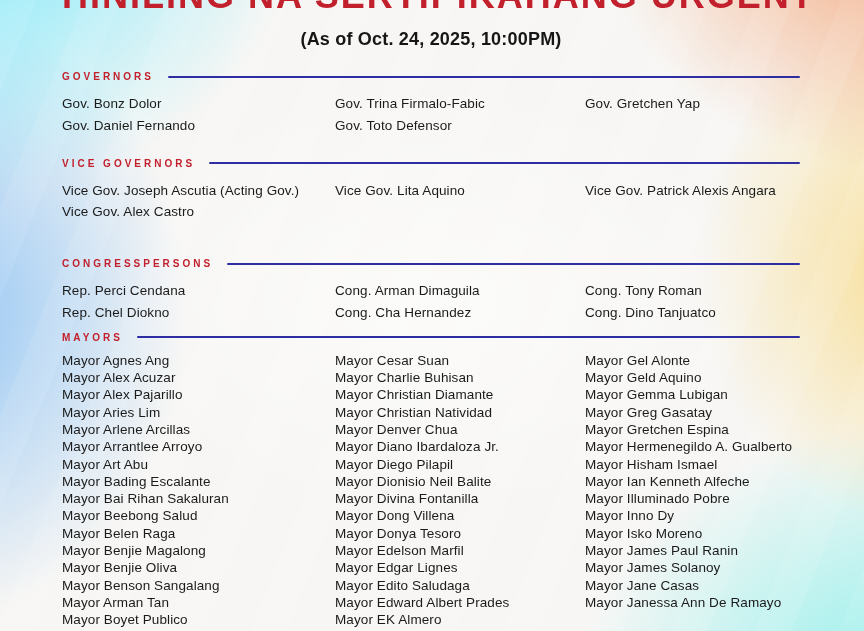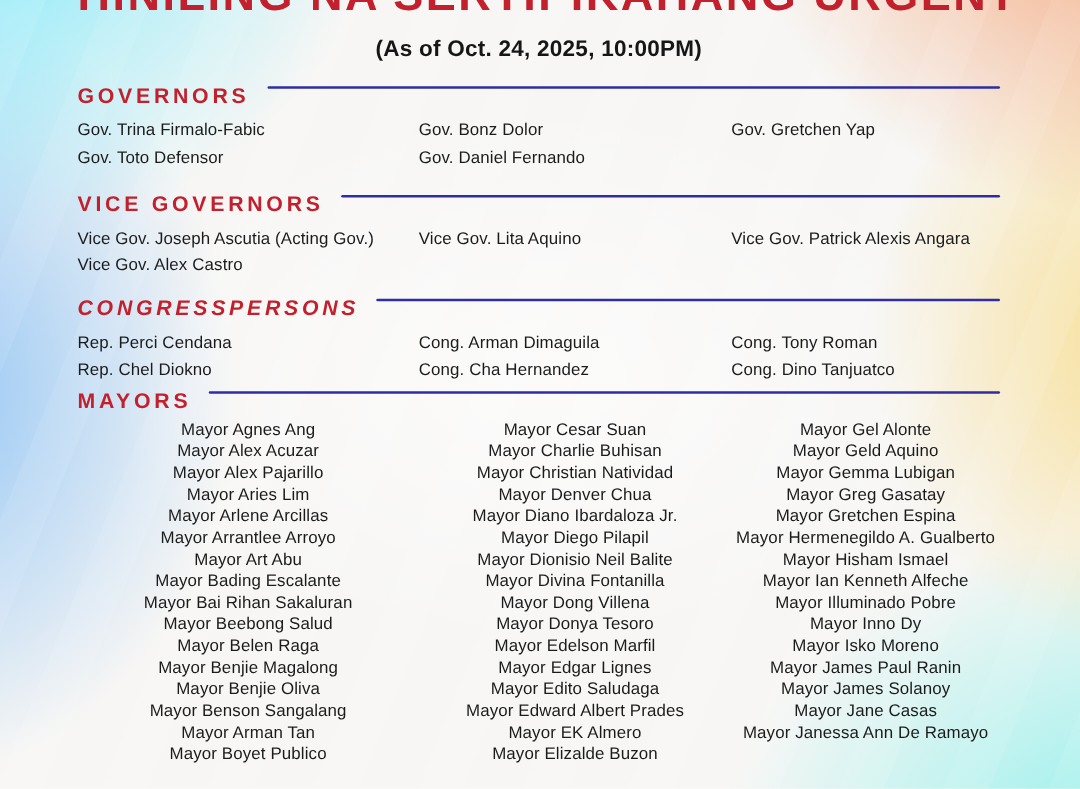--- a/index.html
+++ b/index.html
@@ -31,59 +31,59 @@
   .title{
     margin-top:-22px; text-align:center; white-space:nowrap;
     color:var(--red); font-size:36px; line-height:36px; font-weight:800; letter-spacing:2px;
   }
   .subtitle{
     margin-top:14px; text-align:center;
     font-size:18px; line-height:22px; font-weight:700; color:#161616; letter-spacing:0.2px;
   }
   section{display:block;}
   .section-header{
-    display:flex; align-items:flex-start; margin-top:19px;
-    color:var(--red); font-size:17px; line-height:15px; font-weight:700; letter-spacing:3px; white-space:nowrap;
+    display:flex; align-items:center; margin-top:19px;
+    color:var(--red); font-size:10px; line-height:15px; font-weight:700; letter-spacing:3px; white-space:nowrap;
   }
   .section-rule{flex:1; height:2px; background:var(--navy); margin-left:14px; border-radius:1px;}
   .cols{
     display:grid; grid-template-columns:273px 250px 1fr;
     margin-top:9px;
   }
   .person{
     font-size:13.5px; line-height:21.8px; white-space:nowrap; color:var(--text); letter-spacing:0.1px;
   }
   
-  section[data-name="section-congresspersons"] .section-header{margin-top:16px;font-style:italic;}
+  section[data-name="section-congresspersons"] .section-header{margin-top:33px;}
   
   section[data-name="section-mayors"] .section-header{margin-top:6px;}
   section[data-name="section-mayors"] .cols{margin-top:7px;}
-  section[data-name="section-mayors"] .person{line-height:17.3px;text-align:center;}
+  section[data-name="section-mayors"] .person{line-height:17.3px;}
 </style>
 </head>
 <body>
 
 <div class="poster" data-name="poster">
   <div class="content" data-name="poster-content">
     <div class="title" data-name="page-title">HINILING NA SERTIPIKAHANG URGENT</div>
     <div class="subtitle" data-name="as-of-timestamp">(As of Oct. 24, 2025, 10:00PM)</div>
     <div id="sections" data-name="sections-container">
         <section data-name="section-governors">
           <div class="section-header" data-name="section-header-governors">
             <span data-name="section-label">GOVERNORS</span>
             <div class="section-rule" data-name="section-rule"></div>
           </div>
           <div class="cols" data-name="section-columns">
+            <div class="col" data-name="column-1">
+              <div class="person" data-name="person-name">Gov. Bonz Dolor</div>
+              <div class="person" data-name="person-name">Gov. Daniel Fernando</div>
+            </div>
             <div class="col" data-name="column-2">
               <div class="person" data-name="person-name">Gov. Trina Firmalo-Fabic</div>
               <div class="person" data-name="person-name">Gov. Toto Defensor</div>
-            </div>
-            <div class="col" data-name="column-1">
-              <div class="person" data-name="person-name">Gov. Bonz Dolor</div>
-              <div class="person" data-name="person-name">Gov. Daniel Fernando</div>
             </div>
             <div class="col" data-name="column-3">
               <div class="person" data-name="person-name">Gov. Gretchen Yap</div>
             </div>
           </div>
         </section>
         <section data-name="section-vice-governors">
           <div class="section-header" data-name="section-header-vice-governors">
             <span data-name="section-label">VICE GOVERNORS</span>
             <div class="section-rule" data-name="section-rule"></div>
@@ -141,20 +141,21 @@
               <div class="person" data-name="person-name">Mayor Belen Raga</div>
               <div class="person" data-name="person-name">Mayor Benjie Magalong</div>
               <div class="person" data-name="person-name">Mayor Benjie Oliva</div>
               <div class="person" data-name="person-name">Mayor Benson Sangalang</div>
               <div class="person" data-name="person-name">Mayor Arman Tan</div>
               <div class="person" data-name="person-name">Mayor Boyet Publico</div>
             </div>
             <div class="col" data-name="column-2">
               <div class="person" data-name="person-name">Mayor Cesar Suan</div>
               <div class="person" data-name="person-name">Mayor Charlie Buhisan</div>
+              <div class="person" data-name="person-name">Mayor Christian Diamante</div>
               <div class="person" data-name="person-name">Mayor Christian Natividad</div>
               <div class="person" data-name="person-name">Mayor Denver Chua</div>
               <div class="person" data-name="person-name">Mayor Diano Ibardaloza Jr.</div>
               <div class="person" data-name="person-name">Mayor Diego Pilapil</div>
               <div class="person" data-name="person-name">Mayor Dionisio Neil Balite</div>
               <div class="person" data-name="person-name">Mayor Divina Fontanilla</div>
               <div class="person" data-name="person-name">Mayor Dong Villena</div>
               <div class="person" data-name="person-name">Mayor Donya Tesoro</div>
               <div class="person" data-name="person-name">Mayor Edelson Marfil</div>
               <div class="person" data-name="person-name">Mayor Edgar Lignes</div>

